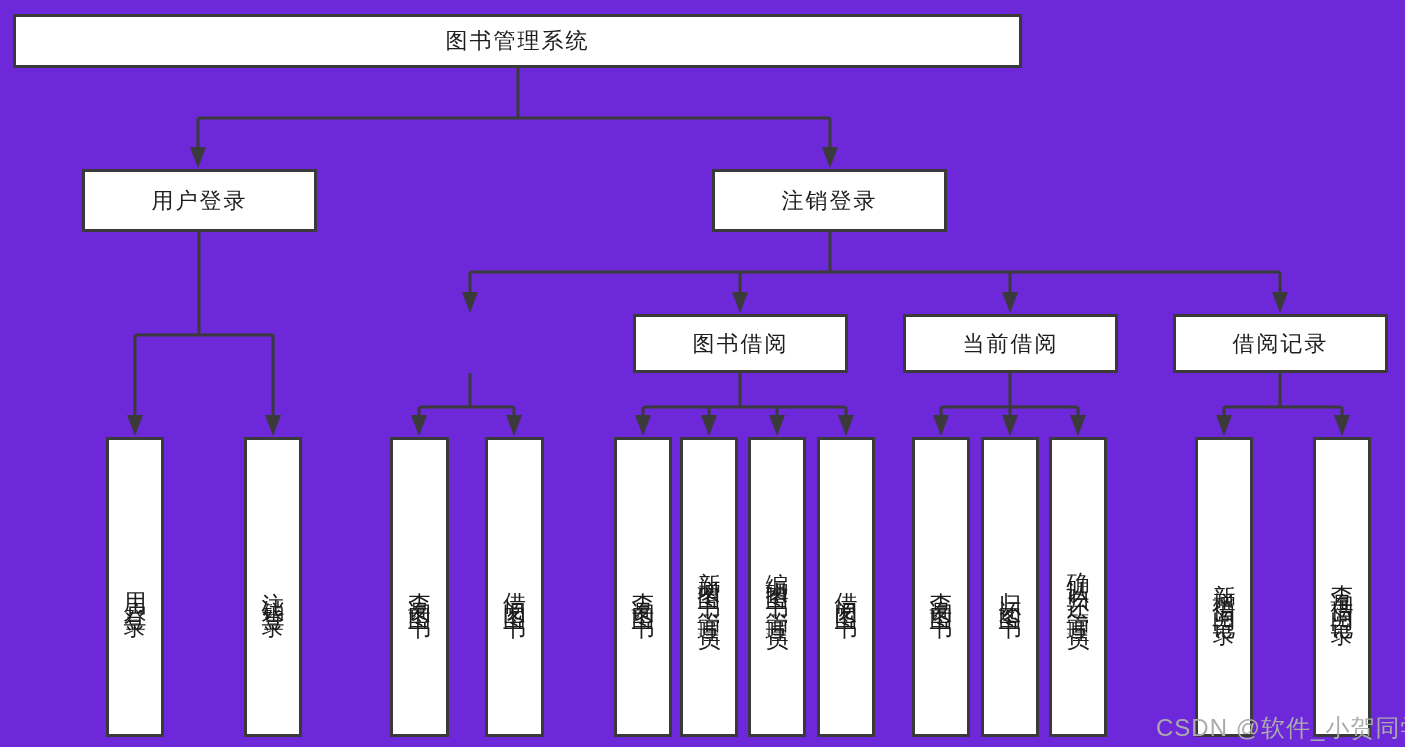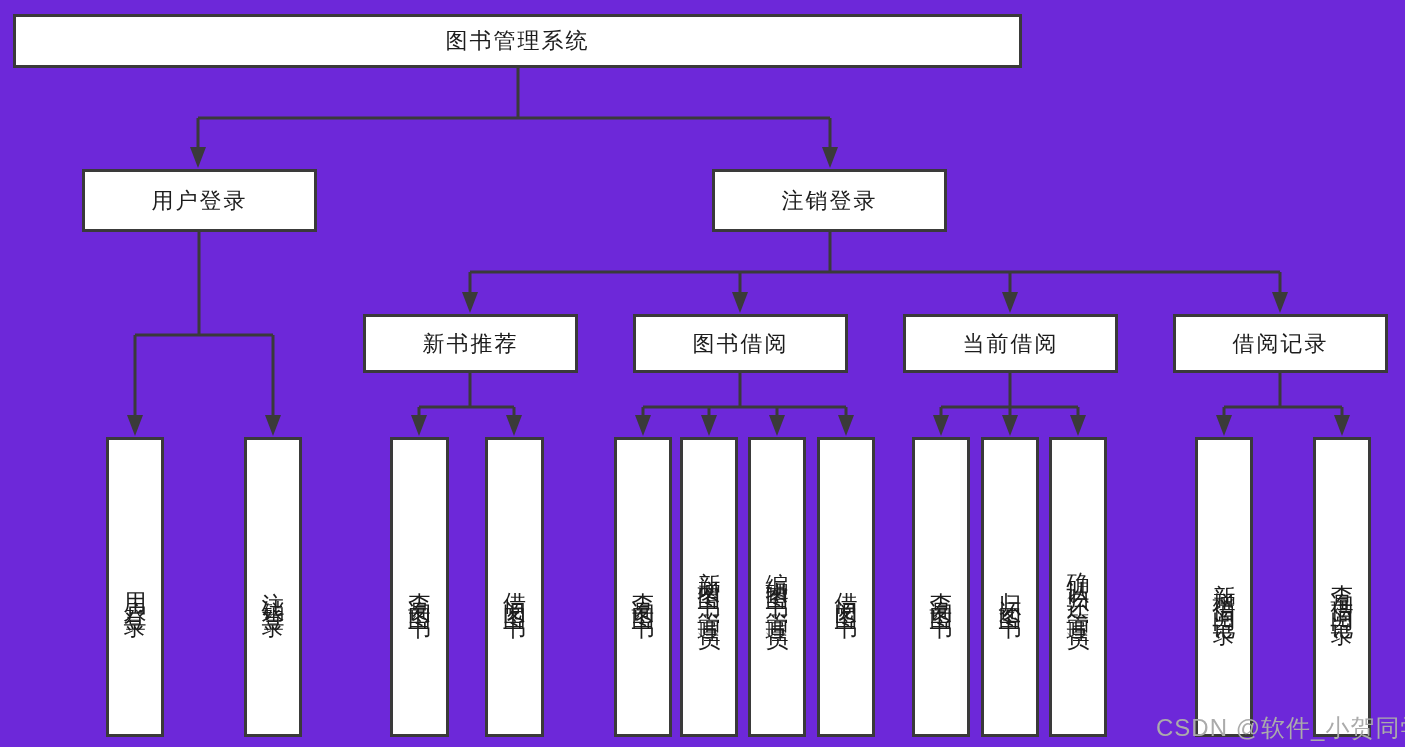--- a/index.html
+++ b/index.html
@@ -41,21 +41,20 @@
       M933 415 L949 415 L941 436 Z  M1002 415 L1018 415 L1010 436 Z
       M1070 415 L1086 415 L1078 436 Z  M1216 415 L1232 415 L1224 436 Z
       M1334 415 L1350 415 L1342 436 Z"></path>
   </svg>
 
   <div class="box h" style="left:13px;top:14px;width:1009px;height:54px;">图书管理系统</div>
 
   <div class="box h" style="left:82px;top:169px;width:235px;height:63px;">用户登录</div>
   <div class="box h" style="left:712px;top:169px;width:235px;height:63px;">注销登录</div>
 
-  <div class="box h" style="left:363px;top:314px;width:215px;height:59px;">新书推荐</div>
   <div class="box h" style="left:903px;top:314px;width:215px;height:59px;">当前借阅</div>
   <div class="box h" style="left:633px;top:314px;width:215px;height:59px;">图书借阅</div>
   <div class="box h" style="left:1173px;top:314px;width:215px;height:59px;">借阅记录</div>
 
   <div class="box v" style="left:106px;top:437px;width:58px;height:300px;">用户登录</div>
   <div class="box v" style="left:244px;top:437px;width:58px;height:300px;">注销登录</div>
 
   <div class="box v" style="left:390px;top:437px;width:59px;height:300px;">查询图书</div>
   <div class="box v" style="left:485px;top:437px;width:59px;height:300px;">借阅图书</div>
 

